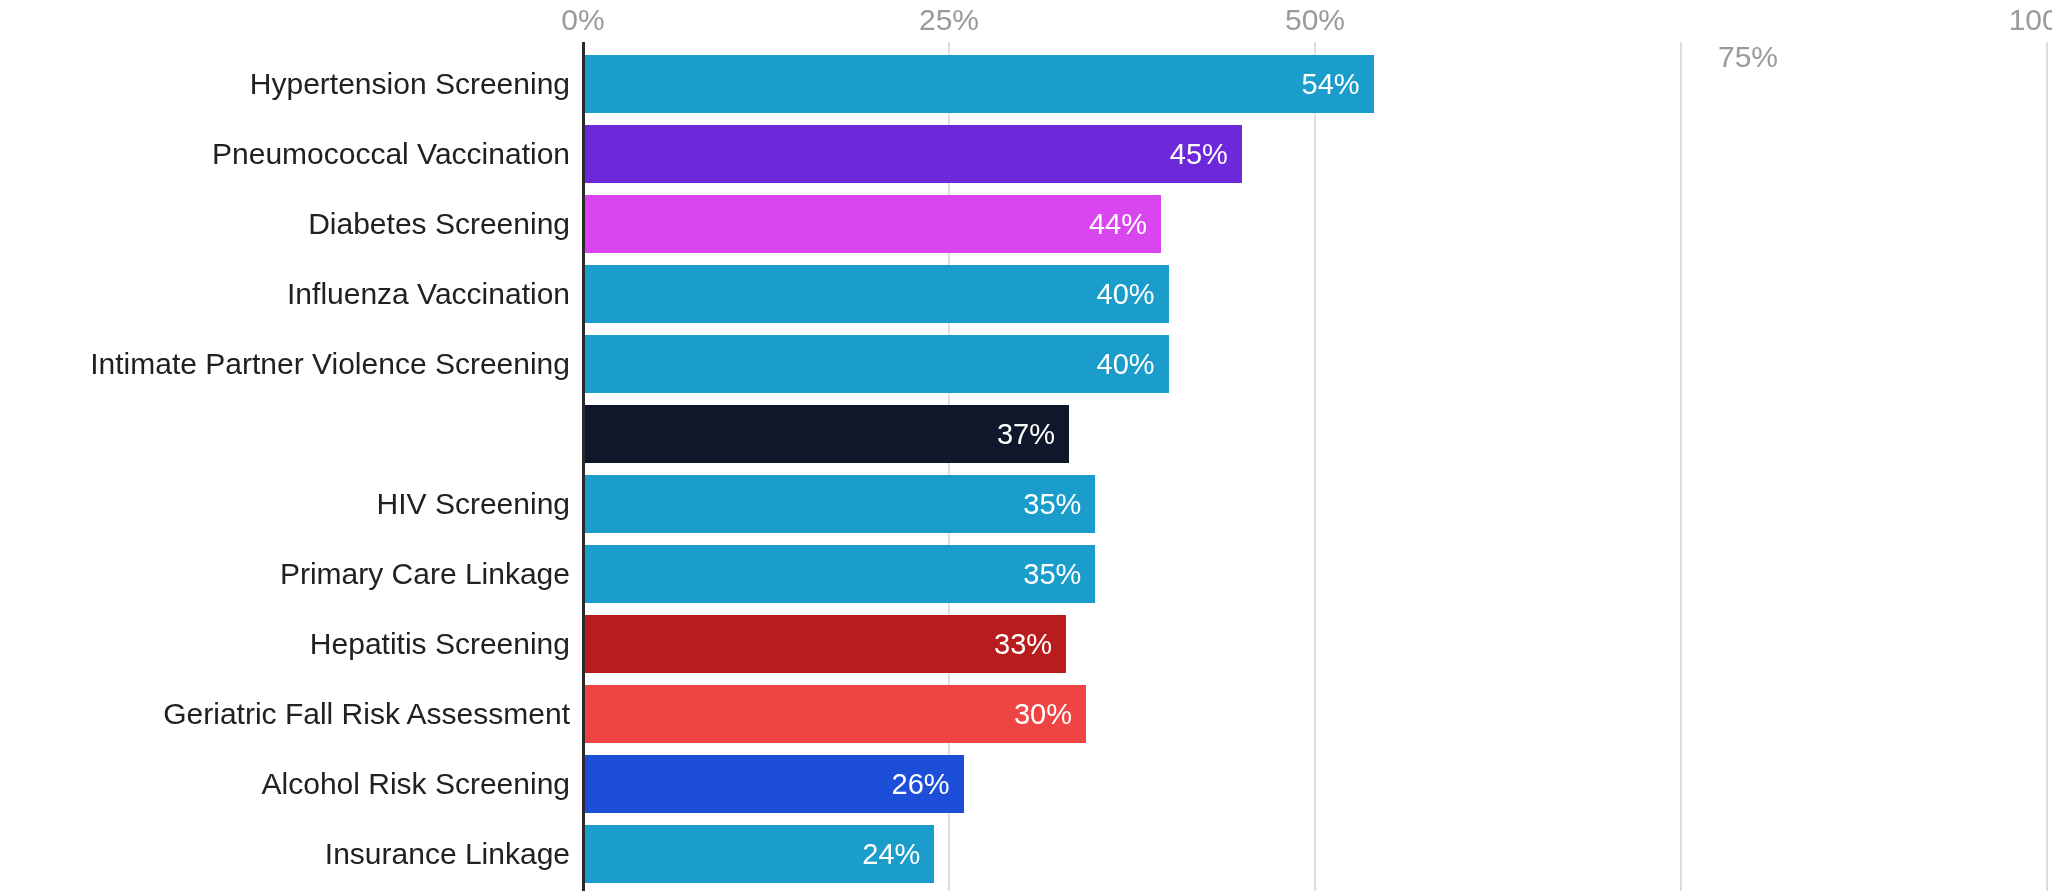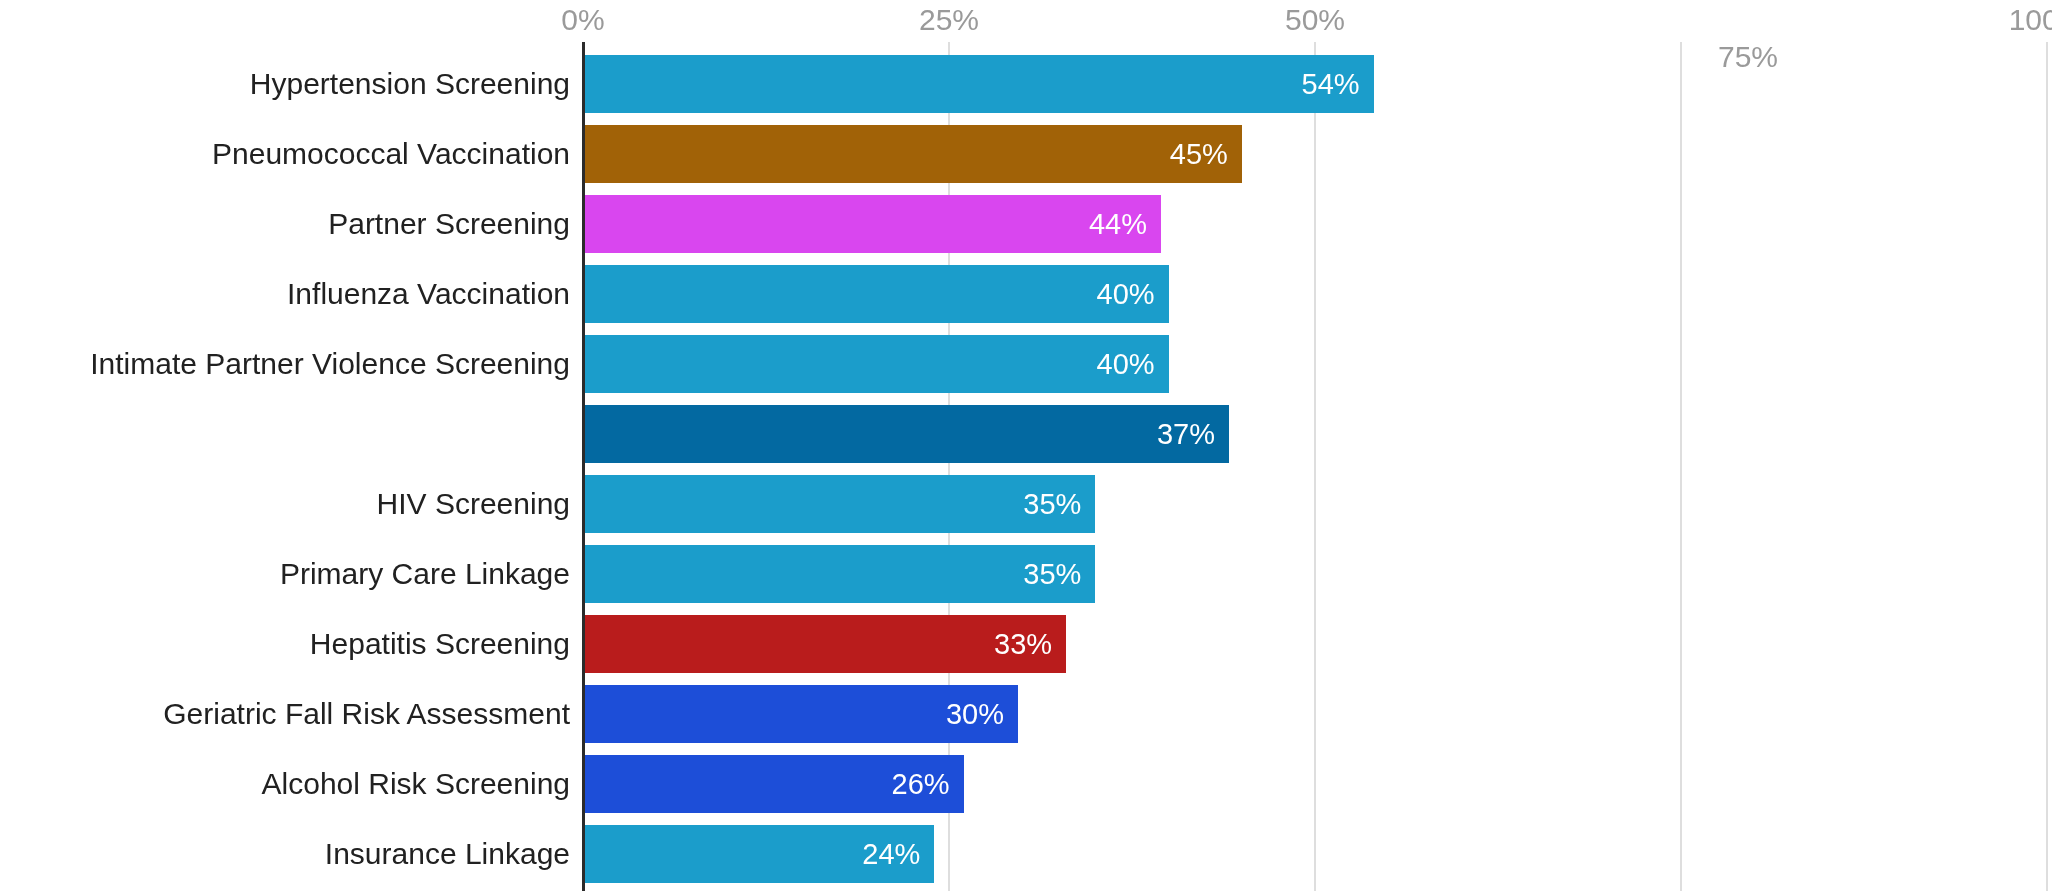--- a/index.html
+++ b/index.html
@@ -134,44 +134,44 @@
       </div>
     <div class="rows-layer">
         <div class="bar-row" style="top: 13px;">
           <div class="cat-label">Hypertension Screening</div>
           <div class="bar" style="width: 790.56px; background: rgb(27, 157, 203);">
             <span class="bar-value">54%</span>
           </div>
         </div>
         <div class="bar-row" style="top: 83px;">
           <div class="cat-label">Pneumococcal Vaccination</div>
-          <div class="bar" style="width: 658.8px; background: #a16207; align-items: center;">
+          <div class="bar" style="width: 658.8px; background: #6d28d9; align-items: center;">
             <span class="bar-value">45%</span>
           </div>
         </div>
         <div class="bar-row" style="top: 153px;">
-          <div class="cat-label">Partner Screening</div>
+          <div class="cat-label">Diabetes Screening</div>
           <div class="bar" style="width: 578px; background: #d946ef;">
             <span class="bar-value">44%</span>
           </div>
         </div>
         <div class="bar-row" style="top: 223px;">
           <div class="cat-label">Influenza Vaccination</div>
           <div class="bar" style="width: 585.6px; background: rgb(27, 157, 203);">
             <span class="bar-value">40%</span>
           </div>
         </div>
         <div class="bar-row" style="top: 293px;">
           <div class="cat-label">Intimate Partner Violence Screening</div>
           <div class="bar" style="width: 585.6px; background: rgb(27, 157, 203);">
             <span class="bar-value">40%</span>
           </div>
         </div>
         <div class="bar-row" style="top: 363px;">
-          <div class="bar" style="width: 646px; background: #0369a1;">
+          <div class="bar" style="width: 486px; background: #0f172a;">
             <span class="bar-value">37%</span>
           </div>
         </div>
         <div class="bar-row" style="top: 433px;">
           <div class="cat-label">HIV Screening</div>
           <div class="bar" style="width: 512.4px; background: rgb(27, 157, 203);">
             <span class="bar-value">35%</span>
           </div>
         </div>
         <div class="bar-row" style="top: 503px;">
@@ -181,21 +181,21 @@
           </div>
         </div>
         <div class="bar-row" style="top: 573px;">
           <div class="cat-label">Hepatitis Screening</div>
           <div class="bar" style="width: 483.12px; background: #b91c1c;">
             <span class="bar-value">33%</span>
           </div>
         </div>
         <div class="bar-row" style="top: 643px;">
           <div class="cat-label">Geriatric Fall Risk Assessment</div>
-          <div class="bar" style="width: 435px; background: #1d4ed8;">
+          <div class="bar" style="width: 503px; background: #ef4444;">
             <span class="bar-value">30%</span>
           </div>
         </div>
         <div class="bar-row" style="top: 713px;">
           <div class="cat-label">Alcohol Risk Screening</div>
           <div class="bar" style="width: 380.64px; background: #1d4ed8;">
             <span class="bar-value">26%</span>
           </div>
         </div>
         <div class="bar-row" style="top: 783px;">

